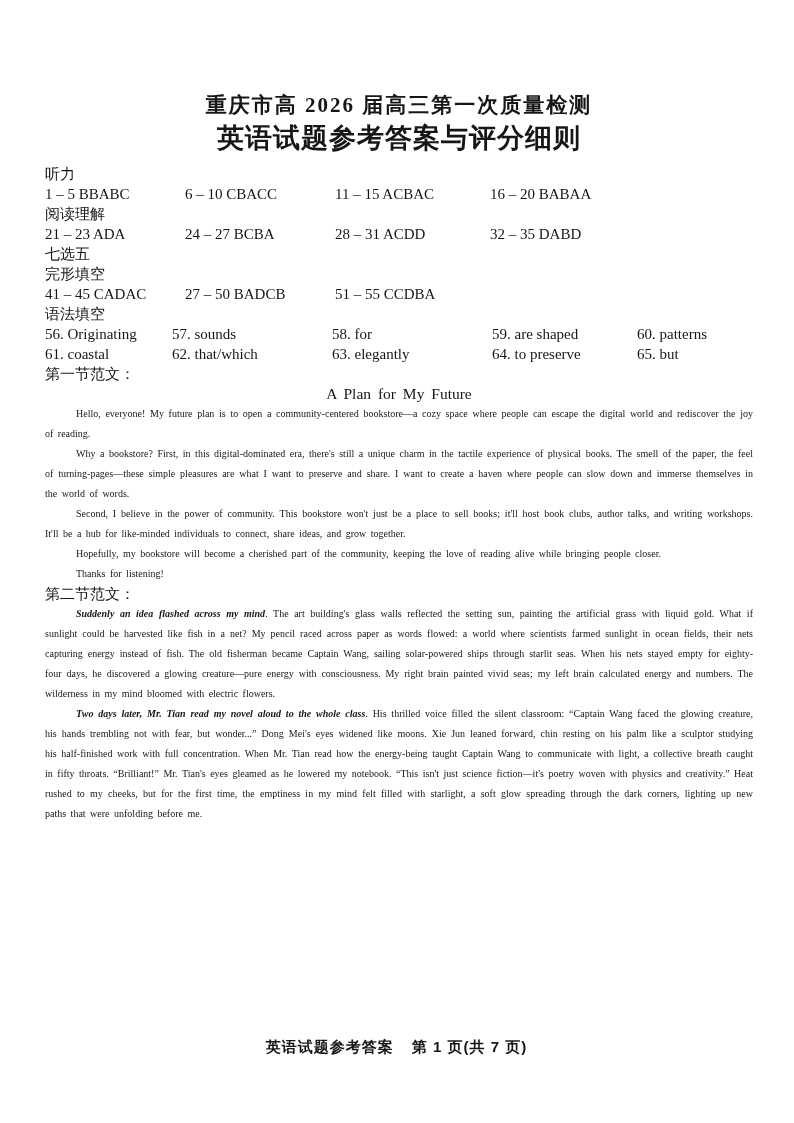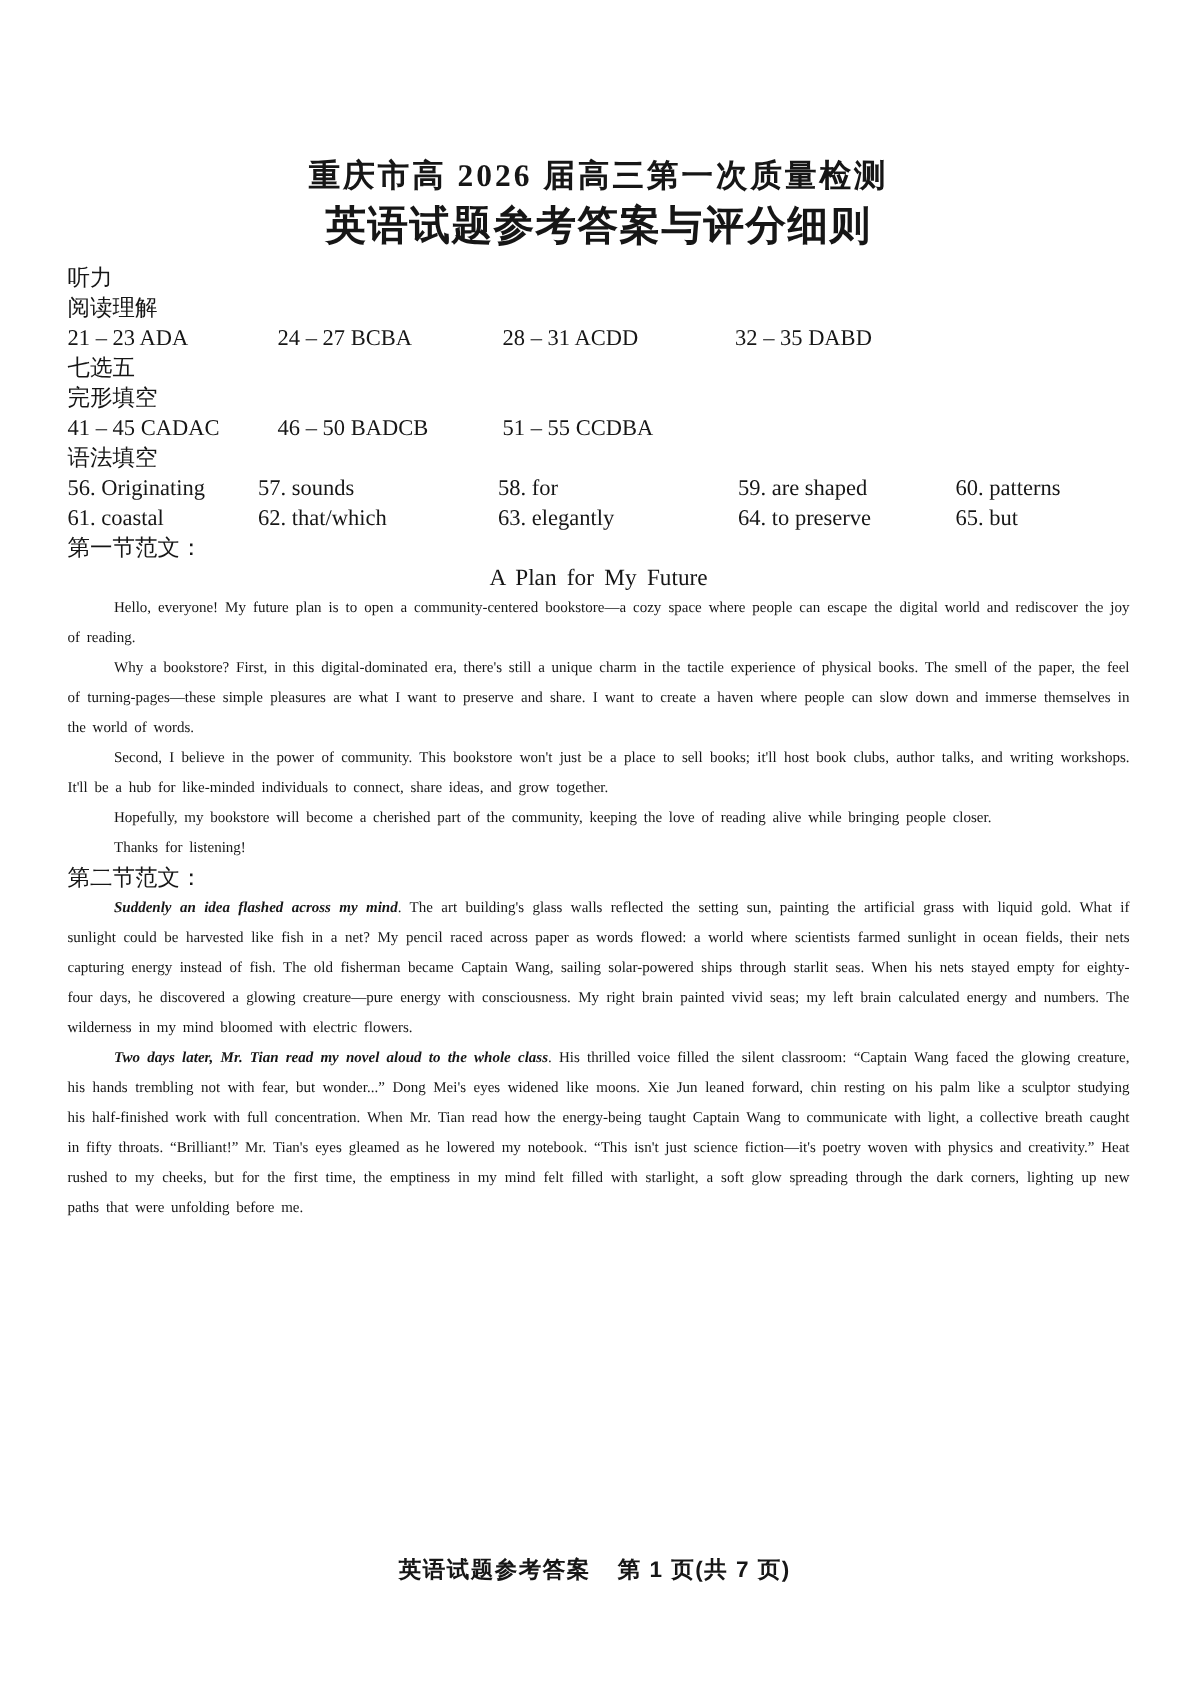--- a/index.html
+++ b/index.html
@@ -11,21 +11,21 @@
     width: 794px;
     height: 1123px;
     position: relative;
     font-family: "Liberation Serif", "DejaVu Serif", serif;
     color: #161616;
     overflow: hidden;
   }
   .content {
     position: absolute;
     left: 45px;
-    top: 102px;
+    top: 90px;
     width: 708px;
   }
   .doc-title {
     margin: 0;
     text-align: center;
     font-size: 21px;
     line-height: 30px;
     font-weight: 700;
     letter-spacing: 2px;
     font-family: "Liberation Serif", "DejaVu Serif", serif;
@@ -99,35 +99,41 @@
 </style>
 </head>
 <body>
 
 <div class="content">
 
   <h1 class="doc-title">重庆市高 2026 届高三第一次质量检测</h1>
   <h2 class="doc-subtitle">英语试题参考答案与评分细则</h2>
 
   <div class="sec-label">听力</div>
+  <div class="line row4">
+    <span>1 – 5 BBABC</span>
+    <span>6 – 10 CBACC</span>
+    <span>11 – 15 ACBAC</span>
+    <span>16 – 20 BABAA</span>
+  </div>
 
   <div class="sec-label">阅读理解</div>
   <div class="line row4">
     <span>21 – 23 ADA</span>
     <span>24 – 27 BCBA</span>
     <span>28 – 31 ACDD</span>
     <span>32 – 35 DABD</span>
   </div>
 
   <div class="sec-label">七选五</div>
 
   <div class="sec-label">完形填空</div>
   <div class="line row3">
     <span>41 – 45 CADAC</span>
-    <span>46 – 50 BADCB</span>
+    <span>27 – 50 BADCB</span>
     <span>51 – 55 CCDBA</span>
   </div>
 
   <div class="sec-label">语法填空</div>
   <div class="line row5">
     <span>56. Originating</span>
     <span>57. sounds</span>
     <span>58. for</span>
     <span>59. are shaped</span>
     <span>60. patterns</span>

